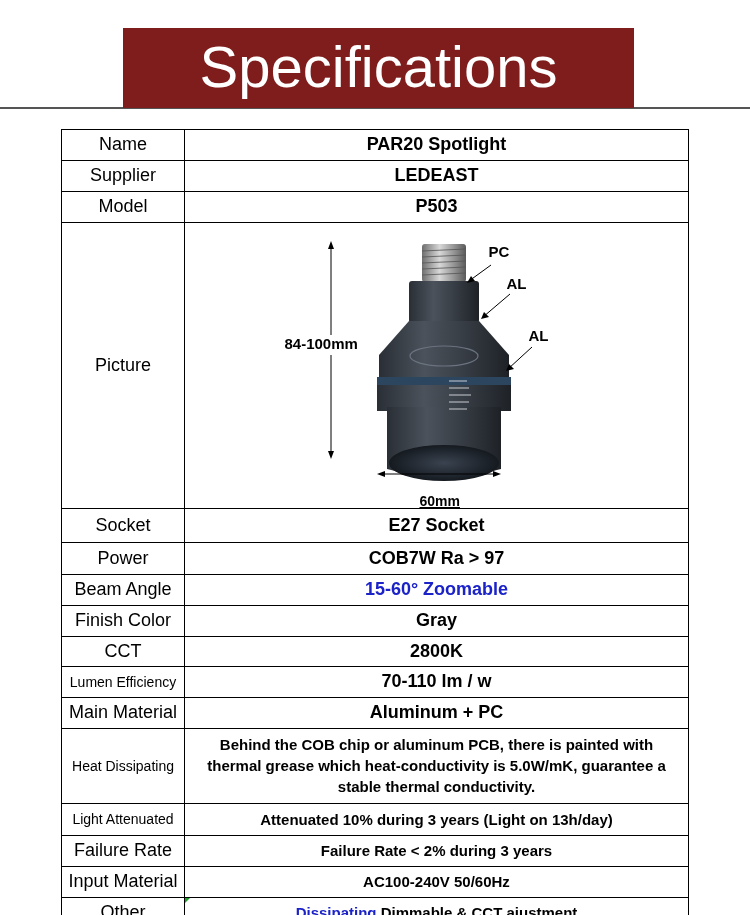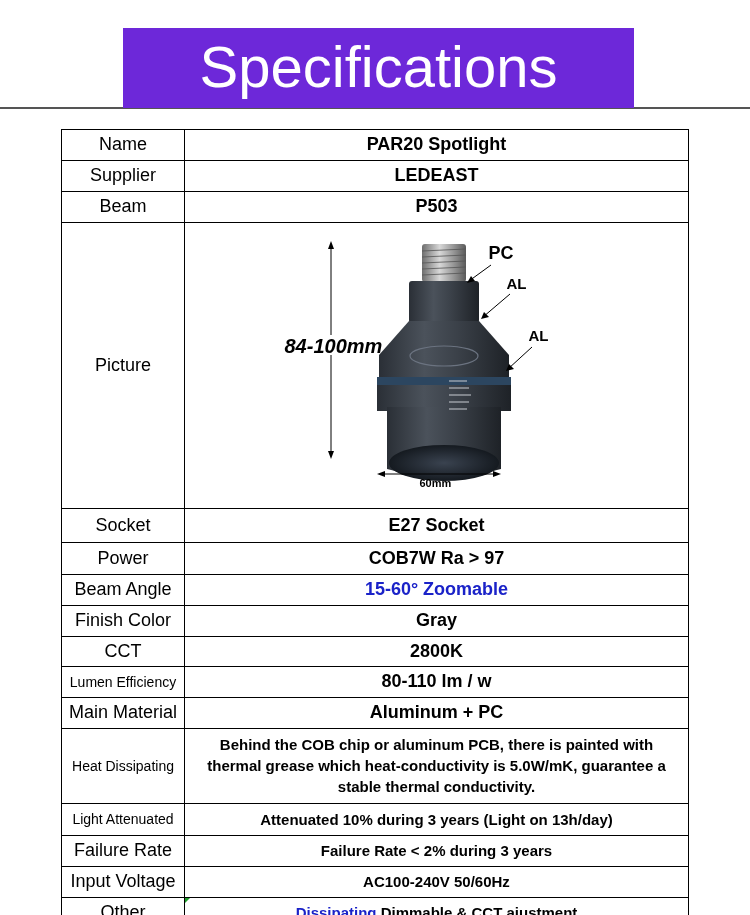--- a/index.html
+++ b/index.html
@@ -2,21 +2,21 @@
 <html><head>
   <meta charset="utf-8">
   <style>
     * { box-sizing: border-box; margin: 0; padding: 0; }
     html, body { width: 750px; height: 915px; background: #ffffff; overflow: hidden; }
     body { position: relative; font-family: "Liberation Sans", sans-serif; color: #000; }
 
     .header-line { position: absolute; left: 0; top: 107px; width: 750px; height: 2px; background: #555; }
     .header-box {
       position: absolute; left: 123px; top: 28px; width: 511px; height: 80px;
-      background: #6d28d9; display: flex; align-items: center; justify-content: center;
+      background: #7f1d1d; display: flex; align-items: center; justify-content: center;
     }
     .header-title { color: #fff; font-size: 58px; font-weight: normal; letter-spacing: 0px; margin-top: -4px; }
 
     .spec-table {
       position: absolute; left: 61px; top: 129px; width: 628px; height: 832px;
       border: 1px solid #22c55e; border-collapse: collapse; table-layout: fixed;
     }
     .spec-table td { border: 1px solid #000; text-align: center; vertical-align: middle; padding: 0; }
     .spec-table td.label { width: 123px; font-size: 18px; font-weight: normal; }
     .spec-table td.label.small { font-size: 14px; }
@@ -45,21 +45,21 @@
   <tbody>
       <tr style="height:28px">
     <td class="label">Name</td>
     <td class="value">PAR20 Spotlight</td>
   </tr>
   <tr style="height:28px">
     <td class="label">Supplier</td>
     <td class="value">LEDEAST</td>
   </tr>
   <tr style="height:28px">
-    <td class="label">Beam</td>
+    <td class="label">Model</td>
     <td class="value">P503</td>
   </tr>
   <tr style="height:258px">
     <td class="label">Picture</td>
     <td class="value pic-cell">
       <div class="pic-wrap">
         <svg width="500" height="258" viewBox="0 0 500 258">
           <defs>
             <linearGradient id="body" x1="0" x2="1" y1="0" y2="0">
               <stop offset="0" stop-color="#2a2f36"></stop>
@@ -117,23 +117,23 @@
           <polygon points="280,46 284,39 288,44" fill="#000"></polygon>
           <line x1="323" y1="57" x2="296" y2="80" stroke="#000" stroke-width="1"></line>
           <polygon points="294,82 297,75 302,80" fill="#000"></polygon>
           <line x1="345" y1="110" x2="321" y2="132" stroke="#000" stroke-width="1"></line>
           <polygon points="319,134 322,127 327,132" fill="#000"></polygon>
 
           <line x1="194" y1="237" x2="310" y2="237" stroke="#000" stroke-width="1"></line>
           <polygon points="190,237 198,234 198,240" fill="#000"></polygon>
           <polygon points="314,237 306,234 306,240" fill="#000"></polygon>
         </svg>
-        <div style="position:absolute;left:98px;top:98px;font-size:20px;font-weight:bold;font-style:italic;">84-100mm</div>
-        <div style="position:absolute;left:233px;top:240px;font-size:11px;font-weight:bold;">60mm</div>
-        <div style="position:absolute;left:302px;top:6px;font-size:18px;font-weight:bold;">PC</div>
+        <div style="position:absolute;left:98px;top:98px;font-size:15px;font-weight:bold;">84-100mm</div>
+        <div style="position:absolute;left:233px;top:256px;font-size:14px;font-weight:bold;text-decoration:underline;">60mm</div>
+        <div style="position:absolute;left:302px;top:6px;font-size:15px;font-weight:bold;">PC</div>
         <div style="position:absolute;left:320px;top:38px;font-size:15px;font-weight:bold;">AL</div>
         <div style="position:absolute;left:342px;top:90px;font-size:15px;font-weight:bold;">AL</div>
       </div>
     </td>
   </tr>
   <tr style="height:30px">
     <td class="label">Socket</td>
     <td class="value">E27 Socket</td>
   </tr>
   <tr style="height:29px">
@@ -147,40 +147,40 @@
   <tr style="height:28px">
     <td class="label">Finish Color</td>
     <td class="value">Gray</td>
   </tr>
   <tr style="height:27px">
     <td class="label">CCT</td>
     <td class="value">2800K</td>
   </tr>
   <tr style="height:28px">
     <td class="label small">Lumen Efficiency</td>
-    <td class="value">80-110 lm / w</td>
+    <td class="value">70-110 lm / w</td>
   </tr>
   <tr style="height:28px">
     <td class="label">Main Material</td>
     <td class="value">Aluminum + PC</td>
   </tr>
   <tr style="height:68px">
     <td class="label small">Heat Dissipating</td>
     <td class="value multi">Behind the COB chip or aluminum PCB, there is painted with thermal grease which heat-conductivity is 5.0W/mK, guarantee a stable thermal conductivity.</td>
   </tr>
   <tr style="height:29px">
     <td class="label small">Light Attenuated</td>
     <td class="value sm">Attenuated 10% during 3 years (Light on 13h/day)</td>
   </tr>
   <tr style="height:28px">
     <td class="label">Failure Rate</td>
     <td class="value sm">Failure Rate &lt; 2% during 3 years</td>
   </tr>
   <tr style="height:28px">
-    <td class="label">Input Voltage</td>
+    <td class="label">Input Material</td>
     <td class="value sm">AC100-240V 50/60Hz</td>
   </tr>
   <tr style="height:28px">
     <td class="label">Other</td>
     <td class="value sm other-cell">
       <span class="green-mark"></span>
       <span class="blue">Dissipating</span><span> Dimmable &amp; CCT ajustment</span>
     </td>
   </tr>
   <tr style="height:29px">

